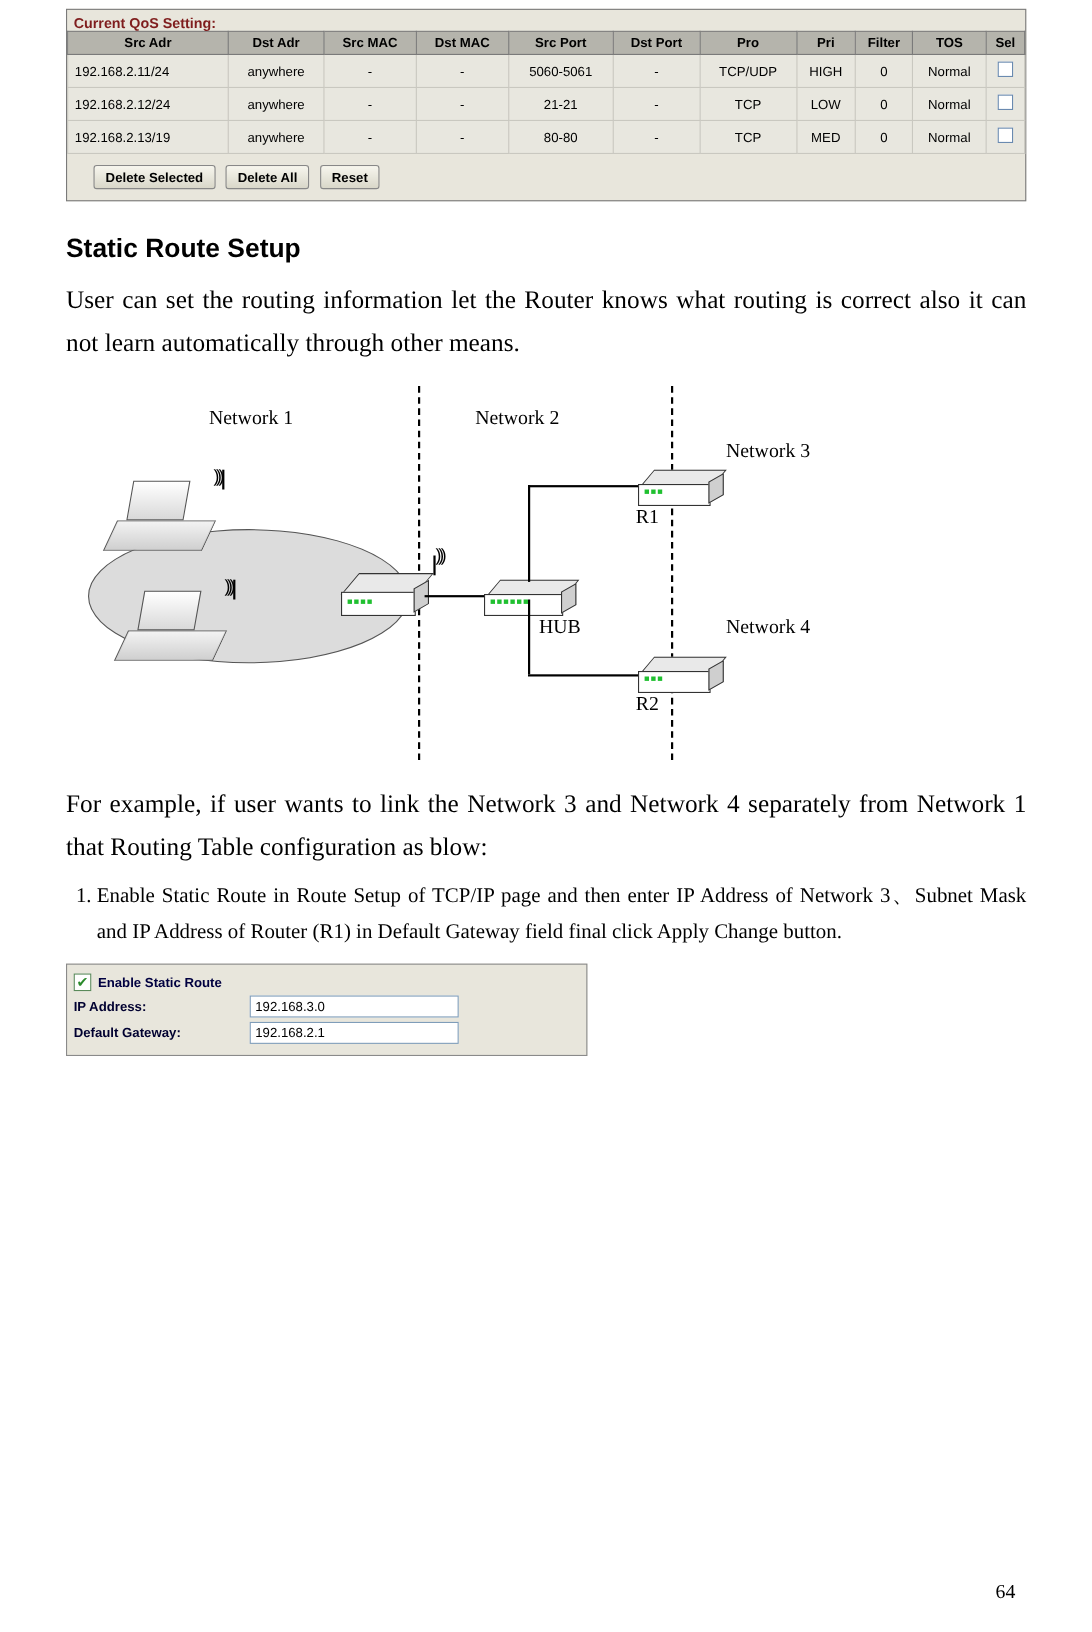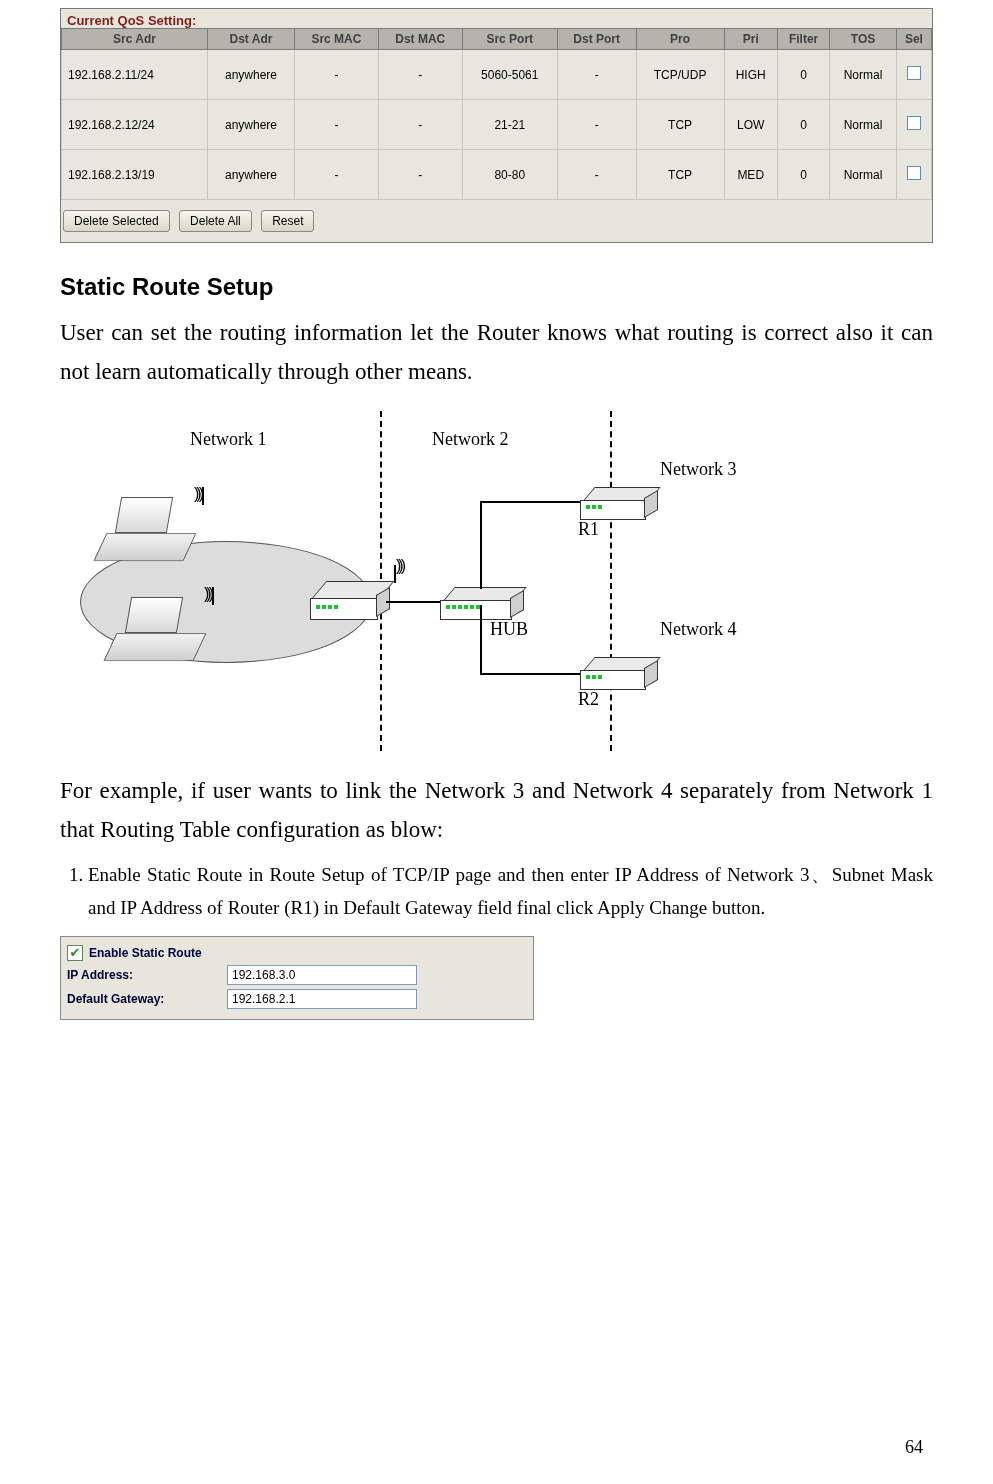--- a/index.html
+++ b/index.html
@@ -2,26 +2,26 @@
 <html><head>
 <meta charset="utf-8">
 <style>
   html,body{margin:0;padding:0;background:#fff;color:#000;font-family:"Times New Roman",Times,serif;}
   .page{width:993px;height:1484px;position:relative;box-sizing:border-box;padding:0 60px;}
   
   .qos-panel{background:#e8e6dc;border:1px solid #7a7a7a;margin-top:8px;font-family:Verdana,Arial,sans-serif;font-size:12px;color:#000;}
   .qos-title{font-weight:bold;font-size:13px;padding:4px 6px 0 6px;color:#7f1d1d;}
   .qos-sub{font-size:11px;padding:0 6px 6px 6px;color:#333;}
   table.qos{width:100%;border-collapse:collapse;font-size:12px;}
-  table.qos th{background:#b5b4ac;color:#404040;font-weight:bold;text-align:center;border:1px solid #7a7a7a;padding:3px 2px;white-space:nowrap;}
-  table.qos td{background:#e8e7df;border:1px solid #c9c8c0;text-align:center;padding:16px 2px;white-space:nowrap;}
+  table.qos th{background:#b5b4ac;color:#000000;font-weight:bold;text-align:center;border:1px solid #7a7a7a;padding:3px 2px;white-space:nowrap;}
+  table.qos td{background:#e8e7df;border:1px solid #c9c8c0;text-align:center;padding:6px 2px;white-space:nowrap;}
   table.qos td.l{text-align:left;padding-left:6px;}
   .chk{display:inline-block;width:12px;height:12px;border:1px solid #6a8ab0;background:#fff;}
   .btn3{display:inline-block;border:1px solid #888;border-radius:3px;background:linear-gradient(#f7f6ee,#d9d7c9);padding:3px 10px;font-family:Verdana,Arial,sans-serif;font-size:12px;margin:10px 6px 10px 0;cursor:pointer;}
-  .btns{padding-left:2px;}
+  .btns{padding-left:24px;font-weight:bold;}
   
   h2.section{font-family:Arial,Helvetica,sans-serif;font-weight:bold;font-size:24px;margin:30px 0 12px 0;}
   p.body{font-size:23px;line-height:1.7;margin:0 0 10px 0;text-align:justify;}
   ol.body{font-size:19px;line-height:1.7;padding-left:28px;margin:8px 0 12px 0;}
   ol.body li{text-align:justify;margin-bottom:6px;}
   
   .diagram{position:relative;width:760px;height:360px;margin:10px 0 10px 20px;font-family:"Times New Roman",serif;font-size:18px;}
   .diagram .lbl{position:absolute;}
   .vd{position:absolute;top:10px;width:0;height:340px;border-left:2px dashed #000;}
   .ellipse{position:absolute;border:1px solid #555;background:#dcdcdc;border-radius:50%;}

